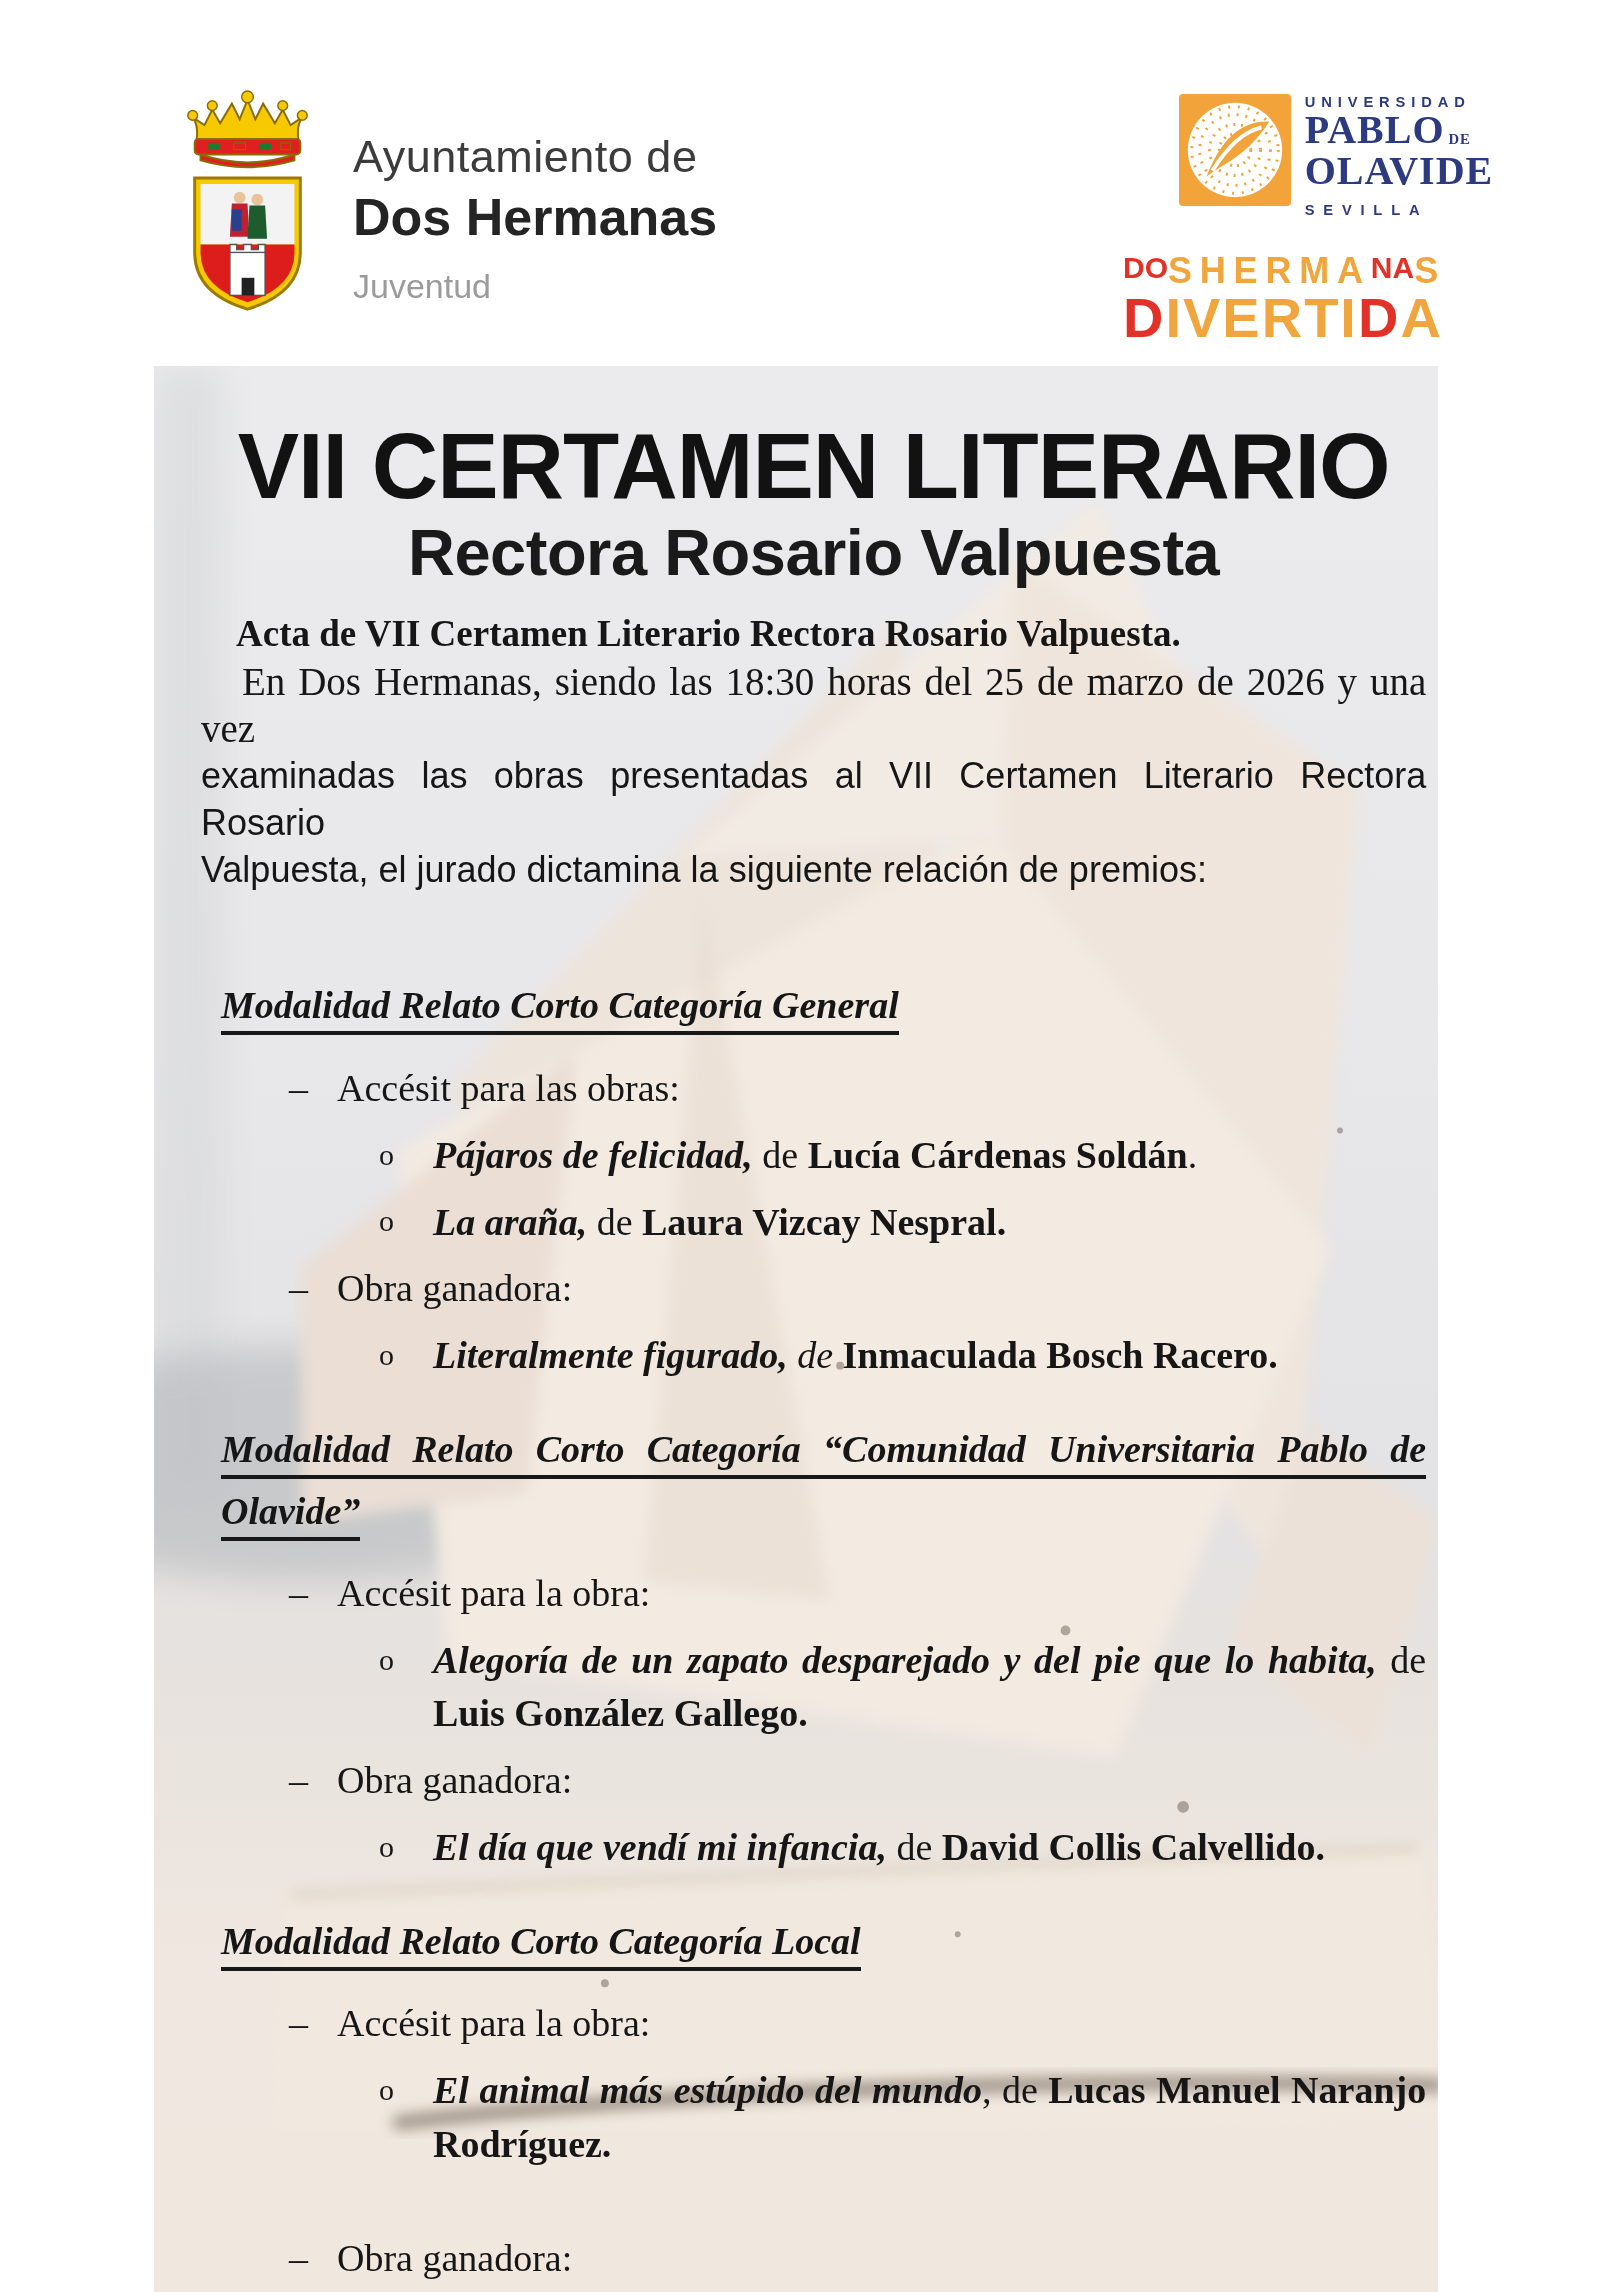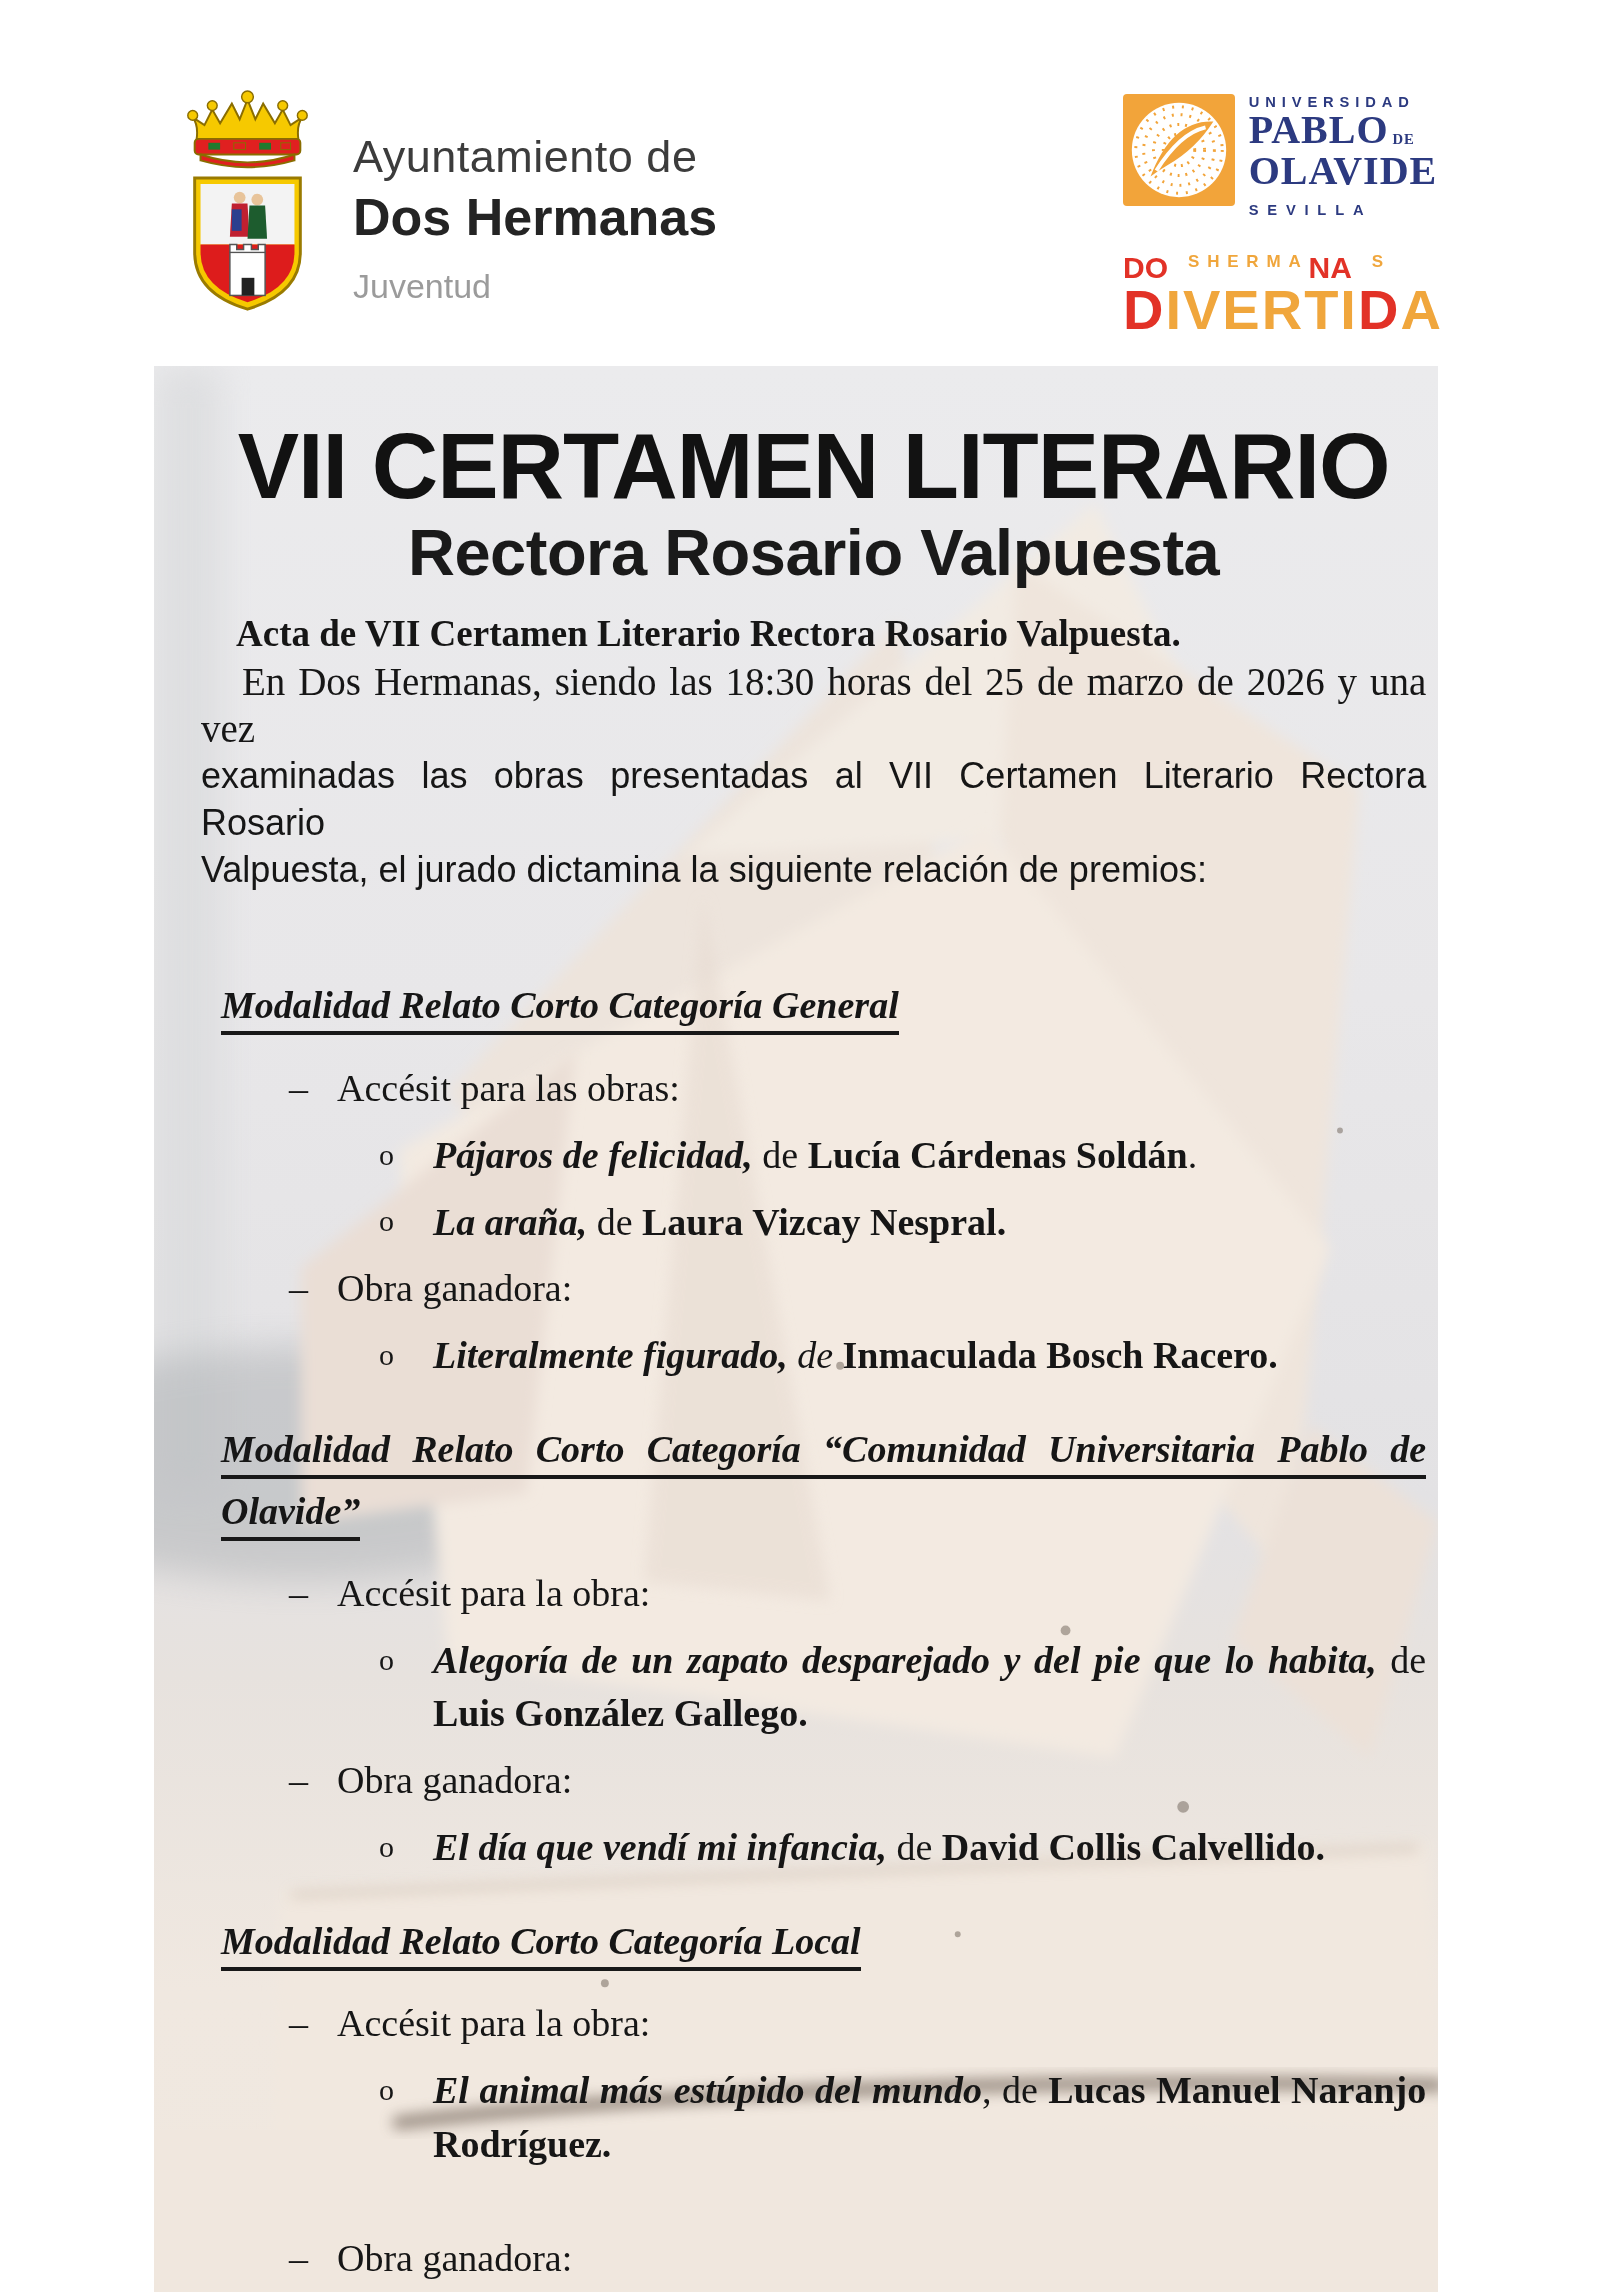--- a/index.html
+++ b/index.html
@@ -7,32 +7,32 @@
     width:1621px;height:2293px;position:relative;background:#ffffff;
     font-family:"Liberation Serif",serif;color:#161616;overflow:hidden;
   }
   
   .hdr-block{position:absolute;}
   #crest{left:179px;top:88px;width:137px;height:227px;}
   #org-text{left:353px;top:131px;font-family:"Liberation Sans",sans-serif;}
   .org-l1{font-size:45px;color:#3c3c3c;letter-spacing:0.5px;}
   .org-l2{font-size:52px;font-weight:700;color:#242424;margin-top:3.9px;letter-spacing:0;}
   .org-l3{font-size:34px;color:#9b9b9b;margin-top:20px;}
-  #upo{left:1123px;top:94px;display:flex;align-items:flex-start;}
+  #upo{left:1179px;top:94px;display:flex;align-items:flex-start;}
   .upo-text{margin-left:13.7px;font-family:"Liberation Sans",sans-serif;color:#2c3a80;}
   .upo-small{font-size:14.7px;font-weight:700;letter-spacing:5.9px;color:#2c3a80;}
   .upo-big{font-family:"Liberation Serif",serif;font-weight:700;font-size:40px;line-height:1.02;letter-spacing:1px;display:flex;align-items:flex-end;}
   .upo-de{font-size:14.7px;font-weight:700;margin-left:3.9px;padding-bottom:3.9px;}
   .upo-sevilla{letter-spacing:8.8px;margin-top:10px;}
   #divertida{left:1123px;top:253px;font-family:"Liberation Sans",sans-serif;}
   .dv-row1{display:flex;align-items:flex-start;font-weight:700;font-size:30px;line-height:1;}
   .dv-row2{display:flex;font-weight:700;font-size:56px;line-height:1;letter-spacing:2px;margin-top:-1px;}
   .dv-red{color:#e23227;}
   .dv-yellow{color:#f0a63c;}
-  .dv-spaced{letter-spacing:7.8px;font-weight:600;font-size:17px;padding-bottom:2px;margin-left:20px;}
+  .dv-spaced{letter-spacing:7.8px;font-weight:600;font-size:36px;padding-bottom:2px;}
   
   .photo{
     position:absolute;left:154px;top:366px;width:1284px;height:2258px;overflow:hidden;
     background:linear-gradient(180deg,#ebebed 0%,#e8e7e9 28%,#e3e2e4 50%,#e7e2de 58%,#f0e8e0 72%,#efe7de 100%);
   }
   .photo-art{position:absolute;left:0;top:0;width:1284px;height:1927px;z-index:1;}
   .photo-content{position:relative;z-index:2;padding:53px 11.8px 0 47px;}
   .title{font-family:"Liberation Sans",sans-serif;font-weight:700;font-size:92px;line-height:1.04;letter-spacing:-1px;text-align:center;color:#121212;}
   .subtitle{font-family:"Liberation Sans",sans-serif;font-weight:700;font-size:65px;line-height:1.05;letter-spacing:-0.5px;text-align:center;color:#1a1a1a;margin-top:3.9px;}
   .acta{font-family:"Liberation Serif",serif;font-weight:700;font-size:37px;line-height:1.3;margin-top:23.5px;padding-left:35px;}

